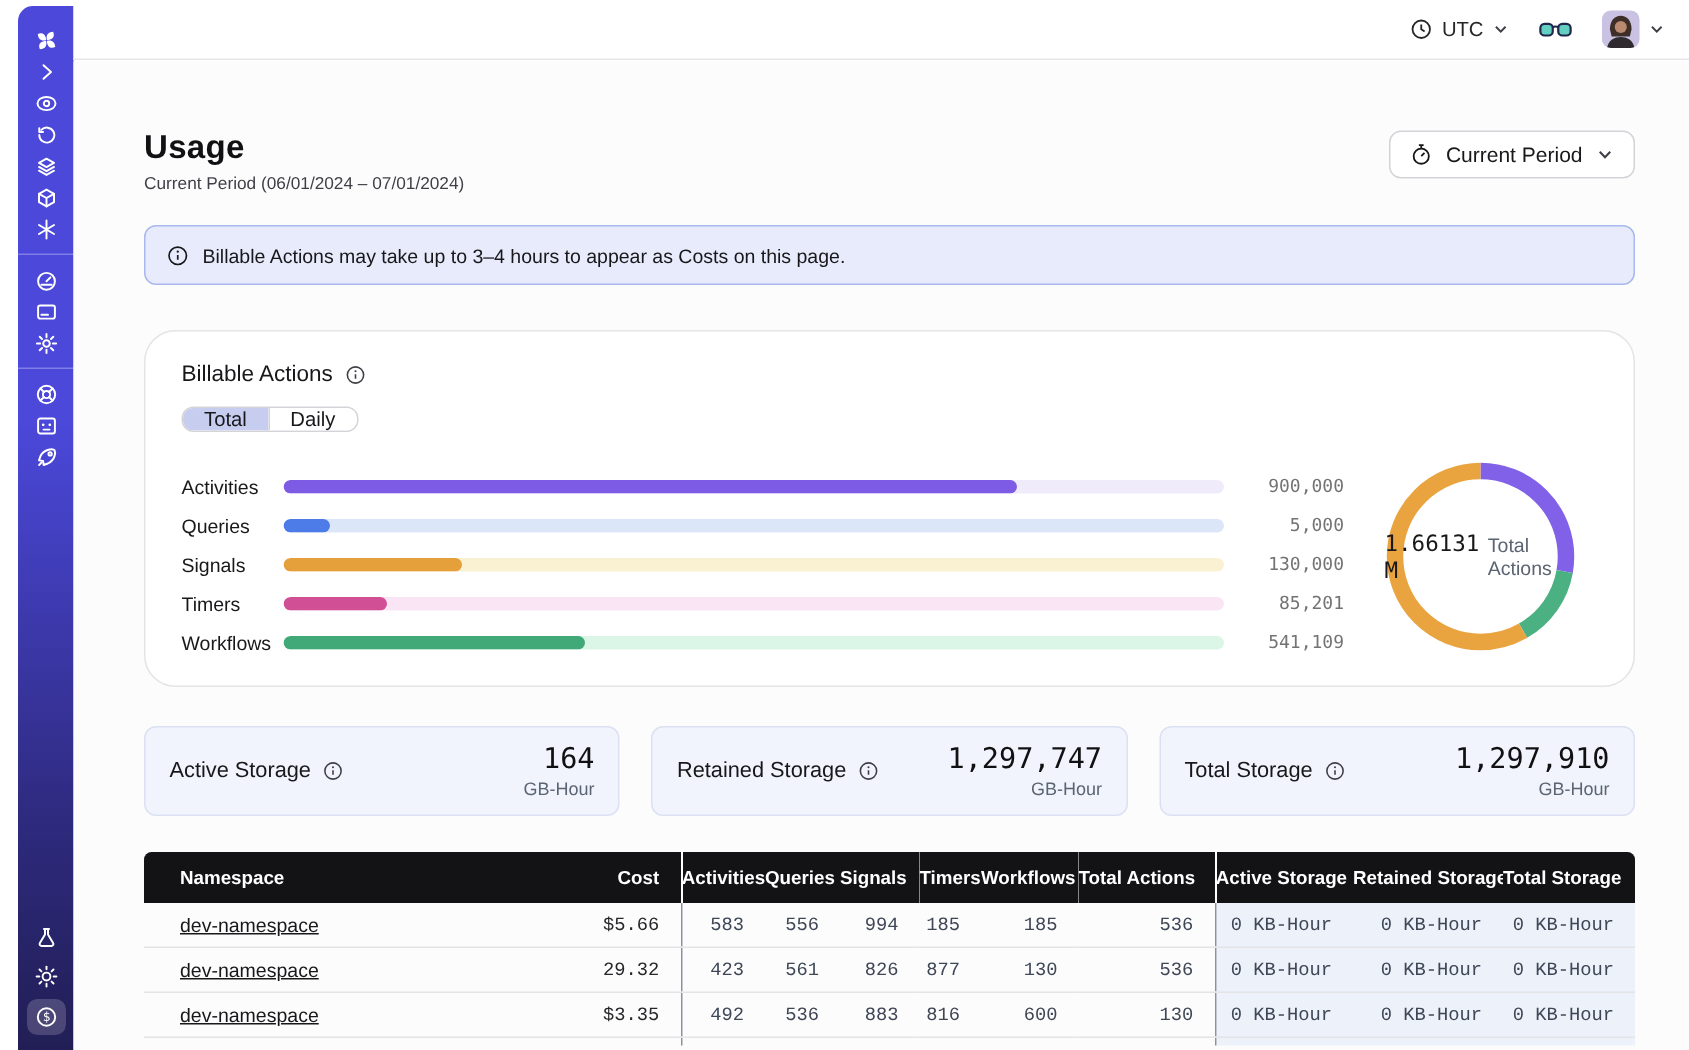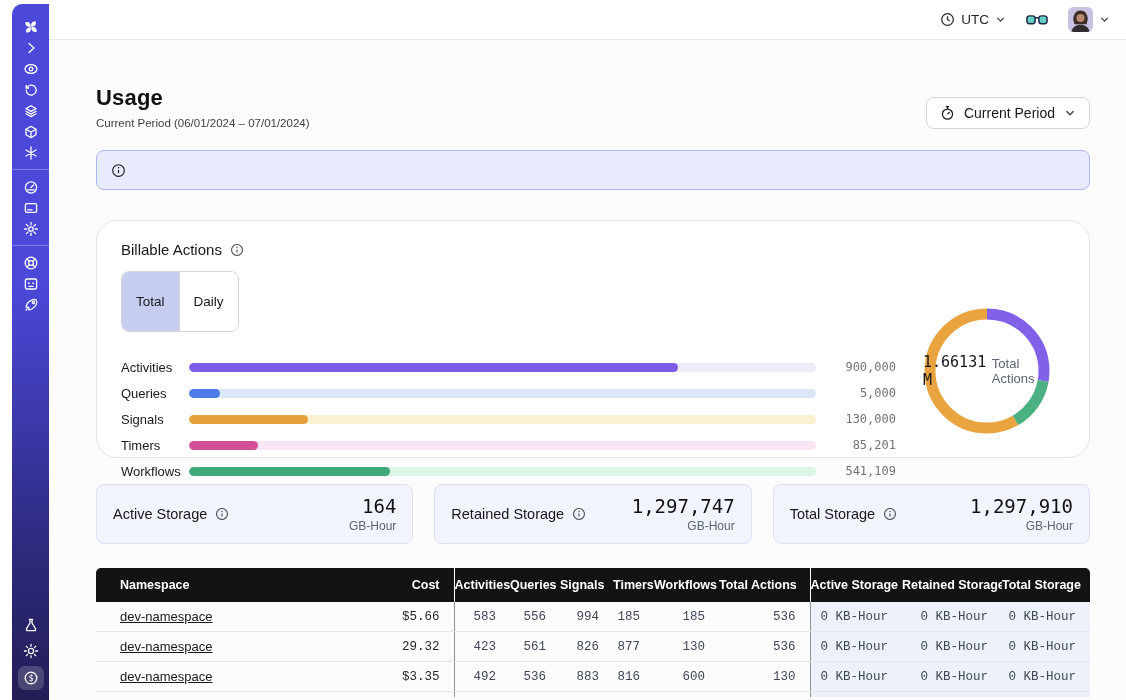--- a/index.html
+++ b/index.html
@@ -24,31 +24,31 @@
   .acct{display:flex;align-items:center;gap:6px;cursor:pointer}
   .avatar{width:25px;height:25px;border-radius:6px;overflow:hidden;background:#CBC6E6;display:block}
 
   
   .main{position:absolute;left:49px;top:41px;right:0;bottom:0;background:#FCFCFD;
         padding:0 36px 0 47px;box-sizing:border-box;overflow:hidden}
   .page-head{display:flex;justify-content:space-between;align-items:flex-start;margin-top:44px}
   .page-title{font-size:22px;font-weight:600;letter-spacing:.2px;color:#111113;margin:0;line-height:1.15}
   .page-sub{font-size:11.5px;color:#3F3F46;margin-top:7px}
   .period-btn{display:flex;align-items:center;gap:9px;background:#fff;border:1px solid #D4D4D8;border-radius:8px;
-              padding:7px 13px;font-size:14px;color:#18181B;cursor:pointer;margin-top:12px}
+              padding:7px 13px;font-size:14px;color:#18181B;cursor:pointer;margin-top:2px}
 
   .banner{margin-top:21px;display:flex;align-items:center;gap:9px;background:#E7EBFB;border:1px solid #A9B8EE;
           border-radius:8px;padding:0 14px;height:40px;font-size:13px;color:#18181B;box-sizing:border-box}
 
   
   .card{margin-top:30px;background:#fff;border:1px solid #E4E4E7;border-radius:21px;height:238px;
         padding:20px 24px;box-sizing:border-box;position:relative}
   .card-title{display:flex;align-items:center;gap:8px;font-size:15px;color:#18181B}
   .tabs{display:inline-flex;border:1px solid #D4D4D8;border-radius:8px;overflow:hidden;margin-top:13px;background:#fff}
-  .tab{padding:22px 14px;font-size:13.5px;color:#18181B;cursor:pointer;background:#fff}
+  .tab{padding:0 14px;font-size:13.5px;color:#18181B;cursor:pointer;background:#fff}
   .tab + .tab{border-left:1px solid #D4D4D8}
   .tab.active{background:#C7CDEF}
   .bars{margin-top:22px;width:775px}
   .bar-row{display:flex;align-items:center;height:26px}
   .bar-label{width:68px;font-size:13px;color:#18181B;flex:0 0 auto}
   .bar-track{flex:1;height:9px;border-radius:5px;position:relative;overflow:hidden}
   .bar-fill{position:absolute;left:0;top:0;bottom:0;border-radius:5px}
   .bar-val{width:80px;text-align:right;font-family:"DejaVu Sans Mono",monospace;font-size:12px;color:#737373;flex:0 0 auto}
   .donut{position:absolute;right:38px;top:86px;width:128px;height:128px}
   .donut-center{position:absolute;inset:0;display:flex;align-items:center;justify-content:center;gap:3px}
@@ -273,20 +273,21 @@
   </div>
 
   <div class="banner">
     <span>
       <svg width="15" height="15" viewBox="0 0 16 16" fill="none" stroke="#18181B" stroke-width="1.2">
         <circle cx="8" cy="8" r="6.2"></circle>
           <path d="M8 7.4v3.4"></path>
           <circle cx="8" cy="5.1" r=".8" fill="#18181B" stroke="none"></circle>
       </svg>
     </span>
+    <span>Billable Actions may take up to 3–4 hours to appear as Costs on this page.</span>
   </div>
 
   <section class="card">
     <div class="card-title">
       <span>Billable Actions</span>
       <span>
         <svg width="14" height="14" viewBox="0 0 16 16" fill="none" stroke="#3F3F46" stroke-width="1.2">
           <circle cx="8" cy="8" r="6.2"></circle>
             <path d="M8 7.4v3.4"></path>
             <circle cx="8" cy="5.1" r=".8" fill="#3F3F46" stroke="none"></circle>

